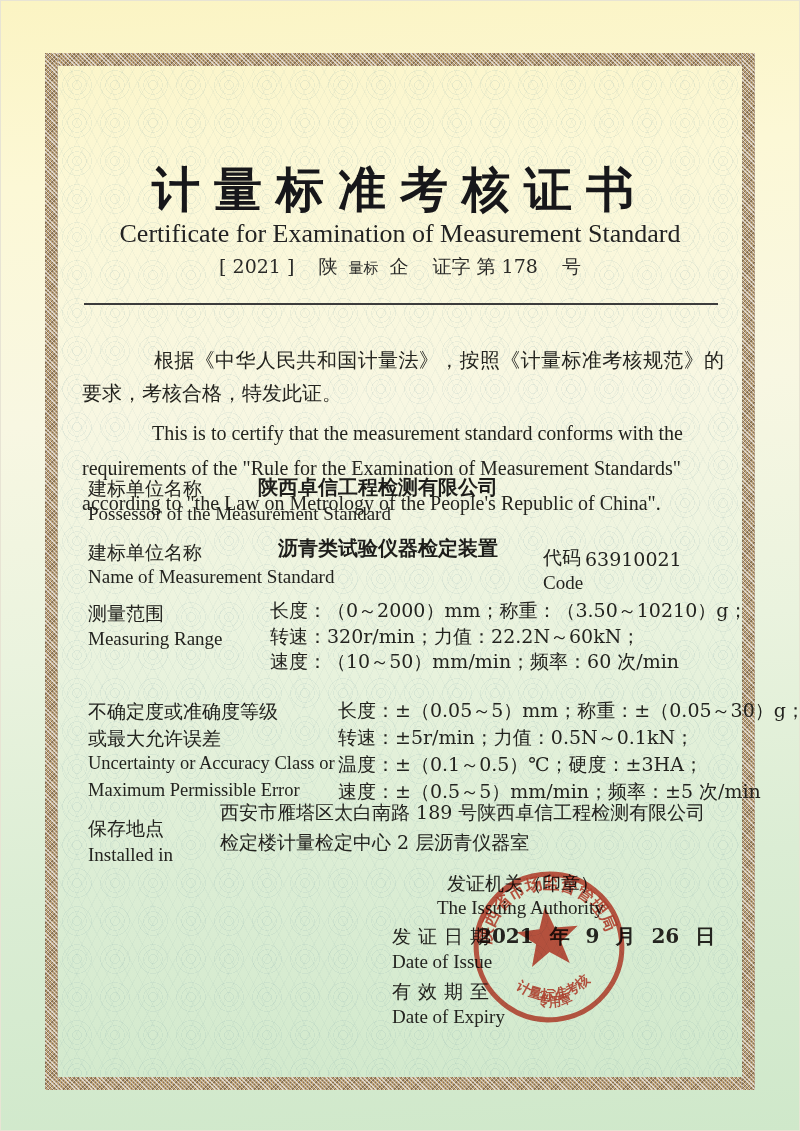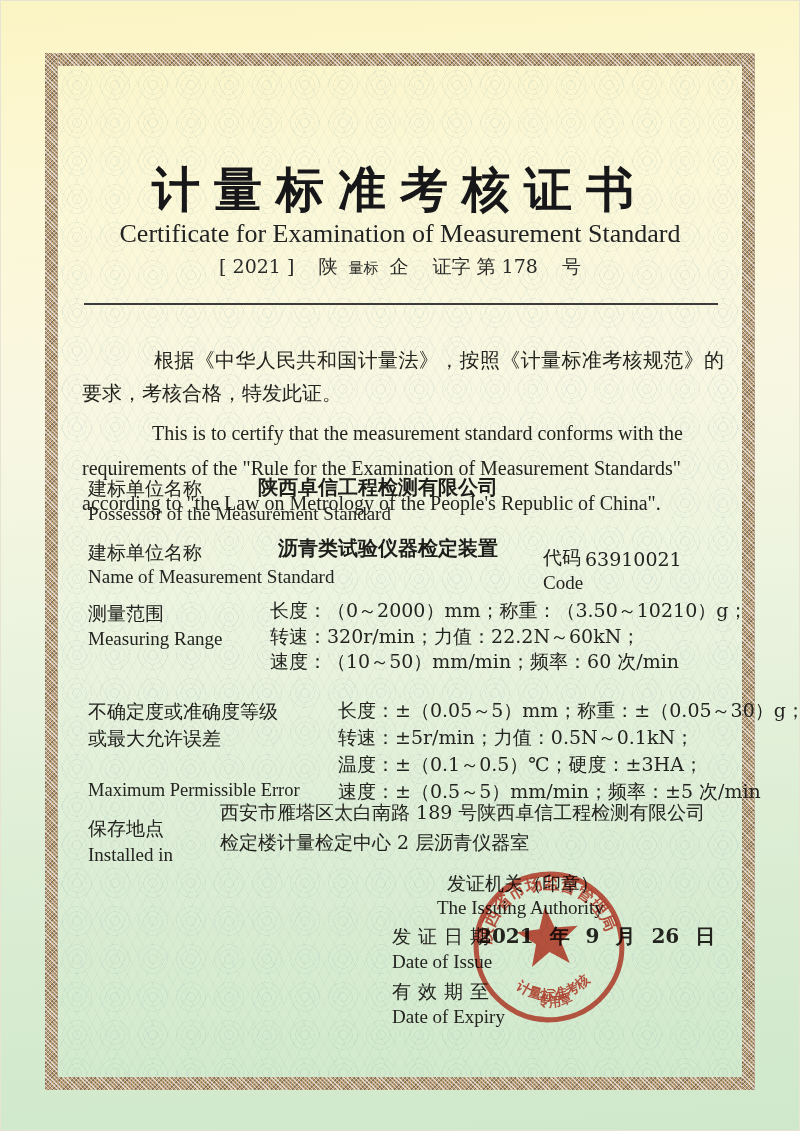--- a/index.html
+++ b/index.html
@@ -112,20 +112,21 @@
   <div class="abs lbl-cn" style="left:88px;top:601px;">测量范围</div>
   <div class="abs lbl-en" style="left:88px;top:628px;">Measuring Range</div>
   <div class="abs val-lines lines-range" style="left:270px;top:598px;">
     <div>长度：（0～2000）mm；称重：（3.50～10210）g；</div>
     <div>转速：320r/min；力值：22.2N～60kN；</div>
     <div>速度：（10～50）mm/min；频率：60 次/min</div>
   </div>
 
   <div class="abs lbl-cn" style="left:88px;top:699px;">不确定度或准确度等级</div>
   <div class="abs lbl-cn" style="left:88px;top:726px;">或最大允许误差</div>
+  <div class="abs lbl-en narrow" style="left:88px;top:753px;">Uncertainty or Accuracy Class or</div>
   <div class="abs lbl-en narrow" style="left:88px;top:780px;">Maximum Permissible Error</div>
   <div class="abs val-lines lines-unc" style="left:338px;top:697px;">
     <div>长度：±（0.05～5）mm；称重：±（0.05～30）g；</div>
     <div>转速：±5r/min；力值：0.5N～0.1kN；</div>
     <div>温度：±（0.1～0.5）℃；硬度：±3HA；</div>
     <div>速度：±（0.5～5）mm/min；频率：±5 次/min</div>
   </div>
 
   <div class="abs lbl-cn" style="left:88px;top:816px;">保存地点</div>
   <div class="abs lbl-en" style="left:88px;top:844px;">Installed in</div>

